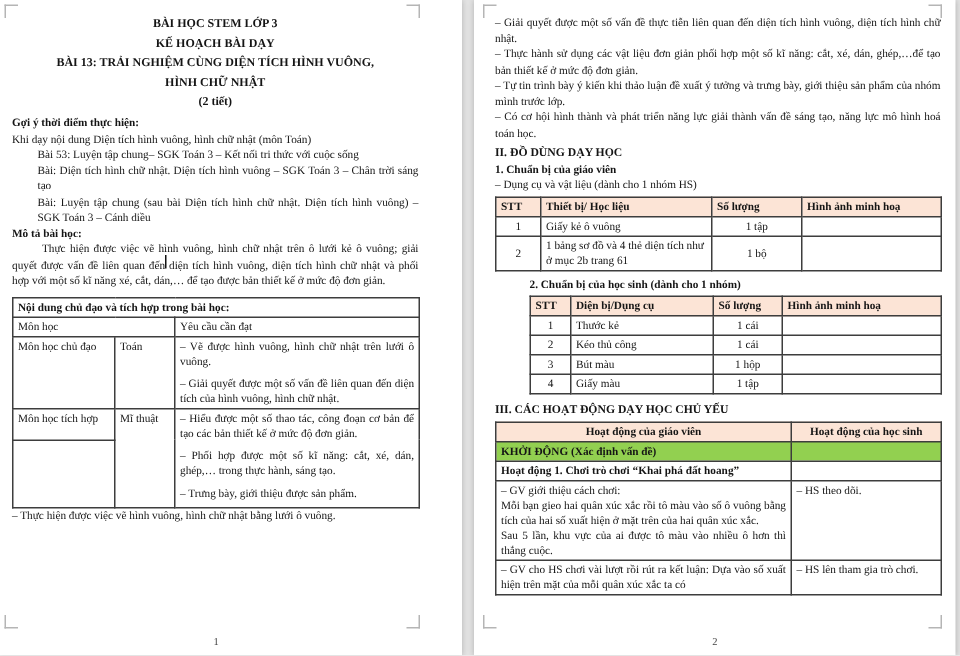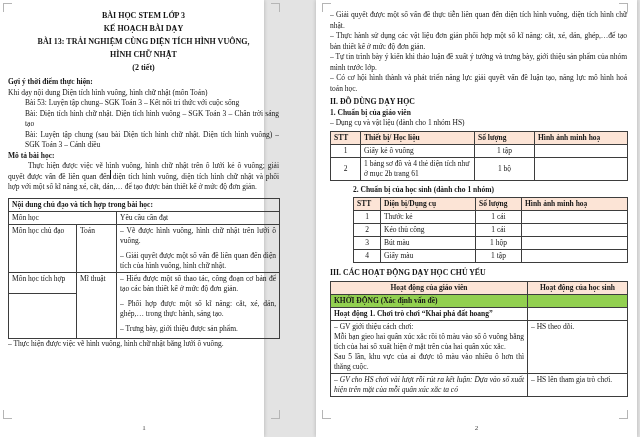--- a/index.html
+++ b/index.html
@@ -1,19 +1,19 @@
 <!DOCTYPE html>
 <html><head>
 <meta charset="utf-8">
 <style>
   html,body{margin:0;padding:0;background:#e3e3e3;}
   .canvas{position:relative;width:640px;height:437px;background:#e3e3e3;overflow:hidden;
           font-family:"Liberation Serif","DejaVu Serif",serif;color:#151515;}
   .page{position:absolute;top:0;height:437px;background:#ffffff;box-shadow:0 0 4px rgba(0,0,0,.22);}
-  #page1{left:0;width:264px;}
+  #page1{left:0;width:308px;}
   #page2{left:316px;width:321px;}
 
   
   .crop{position:absolute;width:8px;height:8px;border:0 solid #b5b5b5;}
   .crop.tl{border-top-width:1px;border-left-width:1px;}
   .crop.tr{border-top-width:1px;border-right-width:1px;}
   .crop.bl{border-bottom-width:1px;border-left-width:1px;}
   .crop.br{border-bottom-width:1px;border-right-width:1px;}
 
   .content{position:absolute;font-size:7.5px;line-height:10.5px;}
@@ -118,21 +118,21 @@
   <div class="page" id="page2">
     <div class="crop tl" style="left:6px;top:3px;"></div>
     <div class="crop tr" style="left:303px;top:3px;"></div>
     <div class="crop bl" style="left:6px;top:410px;"></div>
     <div class="crop br" style="left:303px;top:410px;"></div>
 
     <div class="content" id="c2">
       <p>– Giải quyết được một số vấn đề thực tiễn liên quan đến diện tích hình vuông, diện tích hình chữ nhật.</p>
       <p>– Thực hành sử dụng các vật liệu đơn giản phối hợp một số kĩ năng: cắt, xé, dán, ghép,…để tạo bản thiết kế ở mức độ đơn giản.</p>
       <p>– Tự tin trình bày ý kiến khi thảo luận đề xuất ý tưởng và trưng bày, giới thiệu sản phẩm của nhóm mình trước lớp.</p>
-      <p>– Có cơ hội hình thành và phát triển năng lực giải quyết vấn đề luận tạo, năng lực mô hình hoá toán học.</p>
+      <p>– Có cơ hội hình thành và phát triển năng lực giải thành vấn đề sáng tạo, năng lực mô hình hoá toán học.</p>
 
       <p class="hd">II. ĐỒ DÙNG DẠY HỌC</p>
       <p class="b">1. Chuẩn bị của giáo viên</p>
       <p>– Dụng cụ và vật liệu (dành cho 1 nhóm HS)</p>
 
       <table id="t2">
         <colgroup>
             <col style="width:30px">
             <col style="width:114px">
             <col style="width:60px">
@@ -225,21 +225,21 @@
         </tr>
         <tr>
           <td>
             <p style="margin:0;">– GV giới thiệu cách chơi:</p>
             <p style="margin:0;">Mỗi bạn gieo hai quân xúc xắc rồi tô màu vào số ô vuông bằng tích của hai số xuất hiện ở mặt trên của hai quân xúc xắc.</p>
             <p style="margin:0;">Sau 5 lần, khu vực của ai được tô màu vào nhiều ô hơn thì thắng cuộc.</p>
           </td>
           <td>– HS theo dõi.</td>
         </tr>
         <tr>
-          <td style="text-align:justify;font-style:italic;">– GV cho HS chơi vài lượt rồi rút ra kết luận: Dựa vào số xuất hiện trên mặt của mỗi quân xúc xắc ta có</td>
+          <td style="text-align:justify;">– GV cho HS chơi vài lượt rồi rút ra kết luận: Dựa vào số xuất hiện trên mặt của mỗi quân xúc xắc ta có</td>
           <td style="text-align:justify;margin-left:16px;">– HS lên tham gia trò chơi.</td>
         </tr>
       </tbody>
         </table>
     </div>
     <div class="pagenum">2</div>
   </div>
 
 </div>
 

